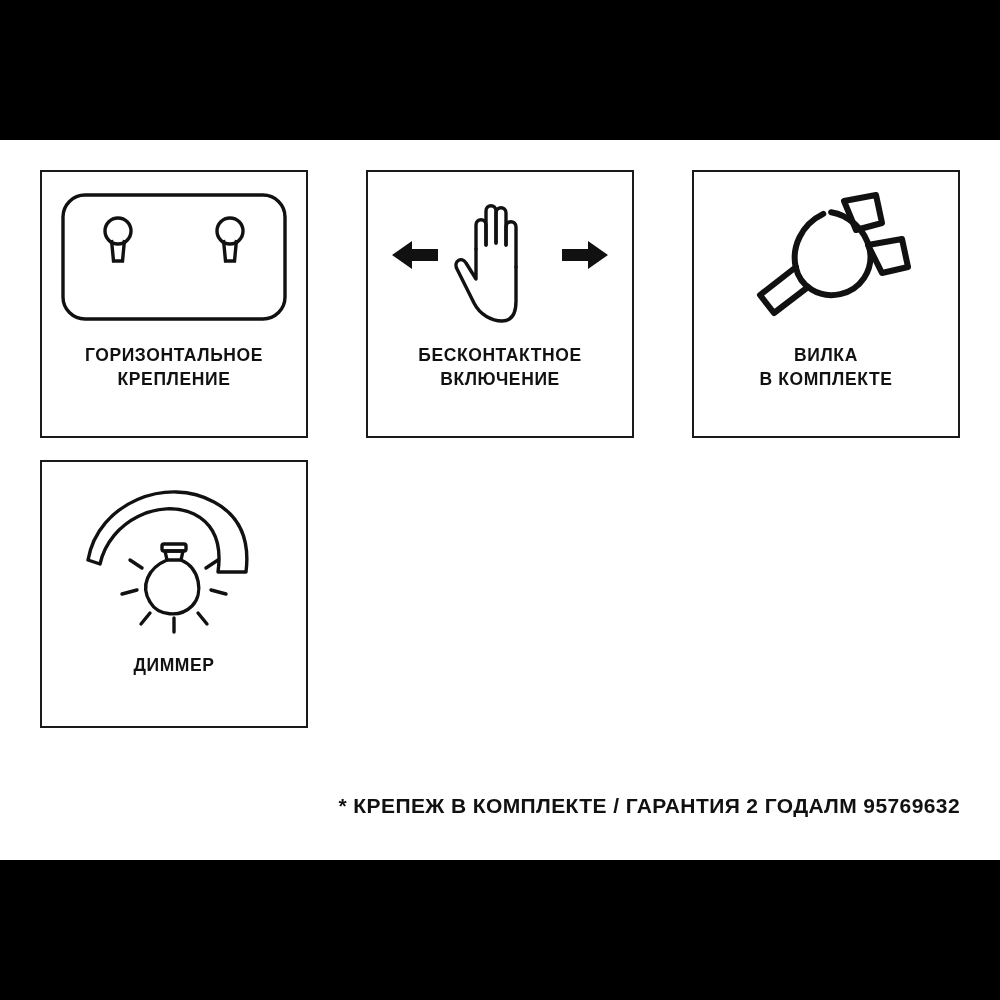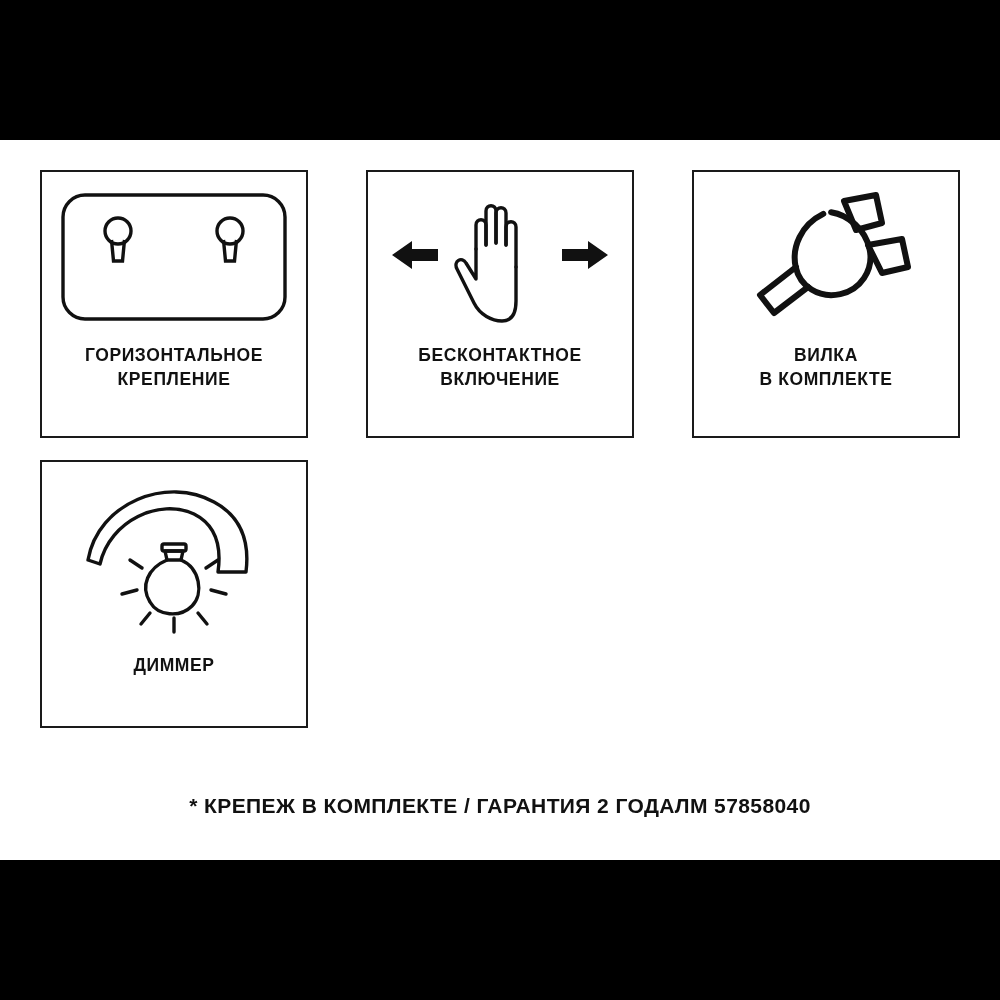--- a/index.html
+++ b/index.html
@@ -76,21 +76,21 @@
     white-space: pre-line;
   }
 
   .footer {
     position: absolute;
     left: 40px;
     right: 40px;
     bottom: 42px;
     display: flex;
     align-items: baseline;
-    justify-content: center;
+    justify-content: flex-end;
   }
   .footer-note {
     font-size: 21px;
     font-weight: bold;
     letter-spacing: 0.4px;
     color: #111111;
     text-transform: uppercase;
   }
   .footer-code {
     font-size: 21px;
@@ -181,16 +181,16 @@
         </div>
         <div class="card-label">ДИММЕР</div>
       </div>
 
     </div>
 
   </div>
 
   <div class="footer">
     <div class="footer-note">* КРЕПЕЖ В КОМПЛЕКТЕ / ГАРАНТИЯ 2 ГОДА</div>
-    <div class="footer-code">ЛМ 57858040</div>
+    <div class="footer-code">ЛМ 95769632</div>
   </div>
 
 </div>
 
 </body></html>

